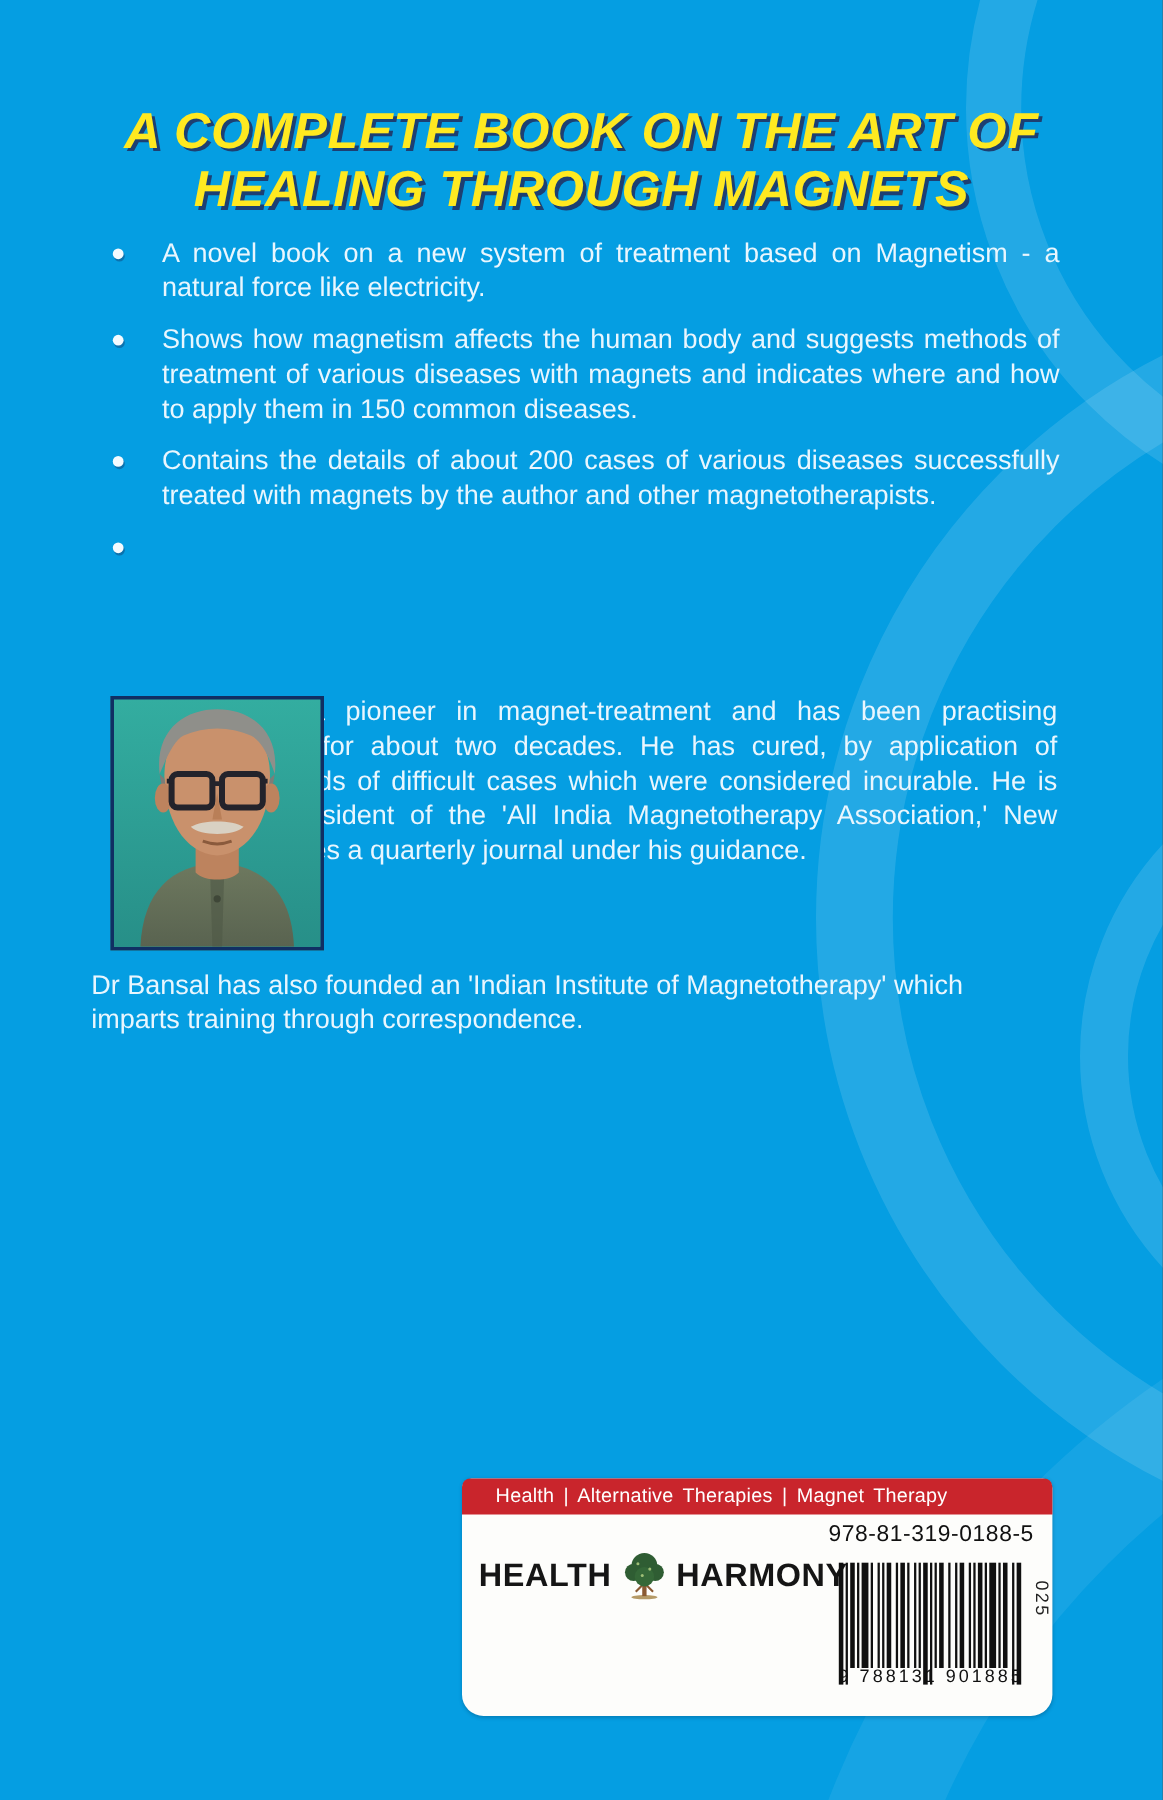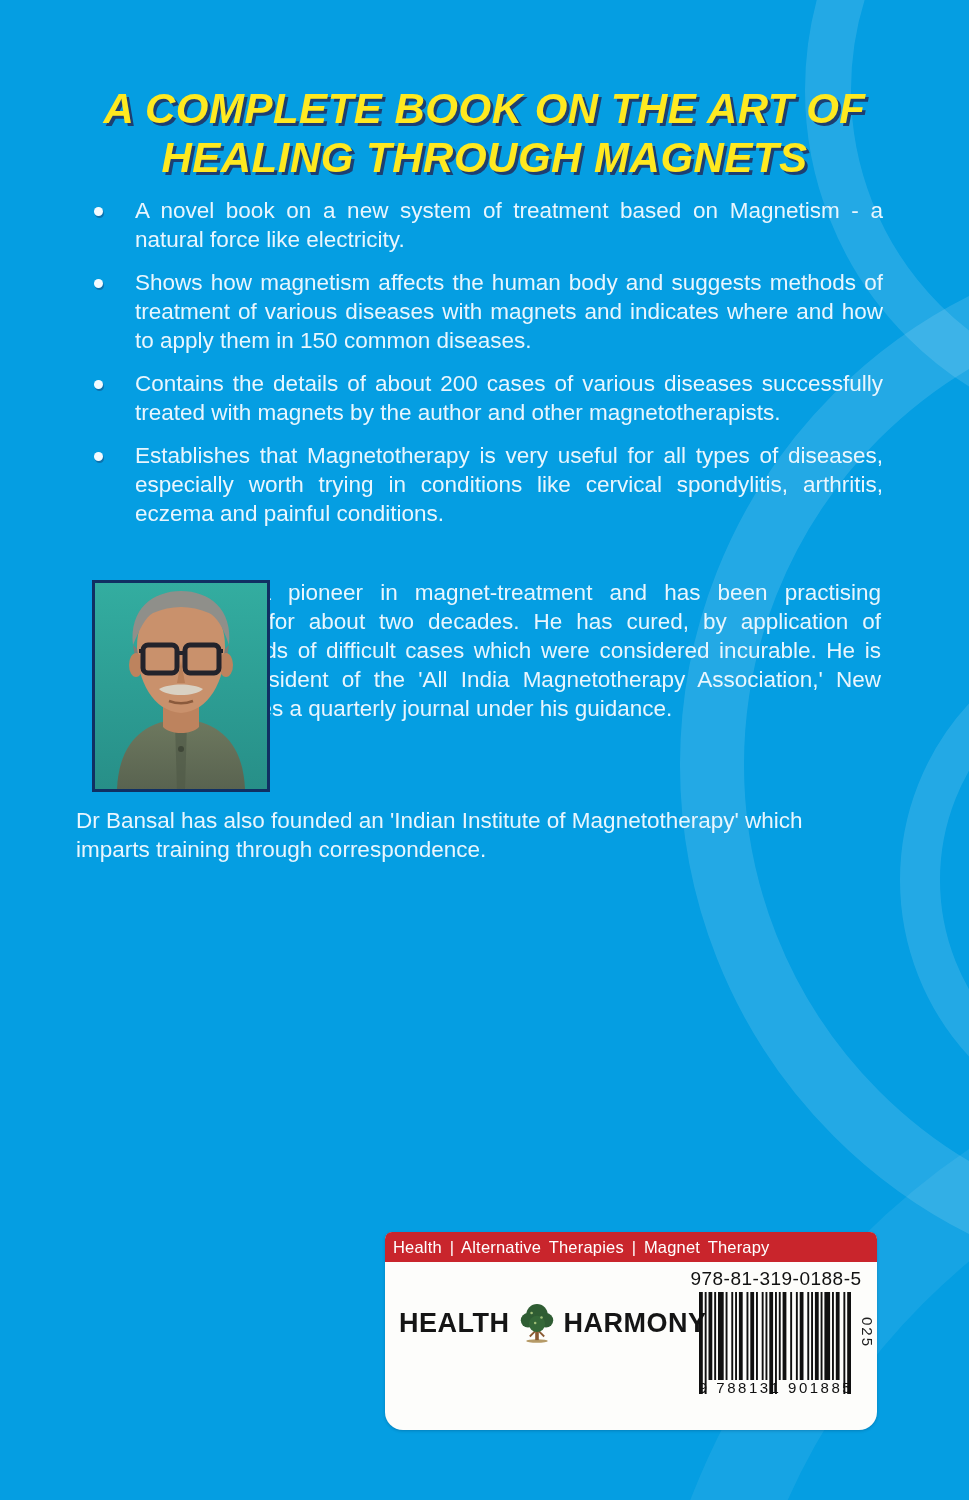--- a/index.html
+++ b/index.html
@@ -46,31 +46,31 @@
   }
 
   
   #pubbox{
     position:absolute;left:385px;top:1232px;width:492px;height:198px;
     background:#fdfdfb;border-radius:8px 8px 18px 18px;
     box-shadow:0 1px 3px rgba(0,40,70,.25);
   }
   #category-banner{
     height:30px;background:#c9252c;border-radius:7px 7px 0 0;
-    color:#fff;font-size:16.5px;line-height:30px;padding-left:8px;
+    color:#fff;font-size:16.5px;line-height:30px;padding-left:28px;
     word-spacing:3px;letter-spacing:.2px;white-space:nowrap;overflow:hidden;
   }
   #pub-content{display:flex;height:168px;padding:0 10px 0 14px;position:relative;}
-  #pub-left{width:286px;padding-top:40px;}
+  #pub-left{width:286px;padding-top:30px;}
   #brand-row{display:flex;align-items:center;gap:9px;justify-content:flex-start;}
   .brand-word{font-size:27px;font-weight:800;color:#151515;letter-spacing:.5px;}
   #tree-logo{width:36px;height:42px;flex:0 0 auto;}
   #website{margin-top:18px;font-size:19px;color:#1c1c1c;letter-spacing:4.5px;}
   #pub-right{width:186px;position:relative;padding-top:6px;text-align:center;}
-  #isbn{font-size:19px;color:#111;letter-spacing:.5px;margin-bottom:2px;}
+  #isbn{font-size:19px;color:#111;letter-spacing:.5px;margin-bottom:12px;}
   #barcode-svg{display:block;margin:0 auto;}
   #barcode-digits{font-size:15px;color:#111;letter-spacing:2.5px;margin-top:-15px;white-space:nowrap;}
   #spine-code{
     position:absolute;right:-16px;top:62px;font-size:15px;color:#222;
     transform:rotate(90deg);letter-spacing:2px;
   }
 </style>
 </head>
 <body>
 
@@ -94,21 +94,20 @@
     <div class="bullet">
       <span class="dot"></span>
       <span>Shows how magnetism affects the human body and suggests methods of treatment of various diseases with magnets and indicates where and how to apply them in 150 common diseases.</span>
     </div>
     <div class="bullet">
       <span class="dot"></span>
       <span>Contains the details of about 200 cases of various diseases successfully treated with magnets by the author and other magnetotherapists.</span>
     </div>
     <div class="bullet">
       <span class="dot"></span>
-      <span>Establishes that Magnetotherapy is very useful for all types of diseases, especially worth trying in conditions like cervical spondylitis, arthritis, eczema and painful conditions.</span>
     </div>
   </div>
 
   <div id="author">
     <div id="photo-frame">
 
       <svg viewBox="0 0 172 206">
         <defs>
           <linearGradient id="bgtd" x1="0" y1="0" x2="0" y2="1">
             <stop offset="0" stop-color="#33ada0"></stop>

